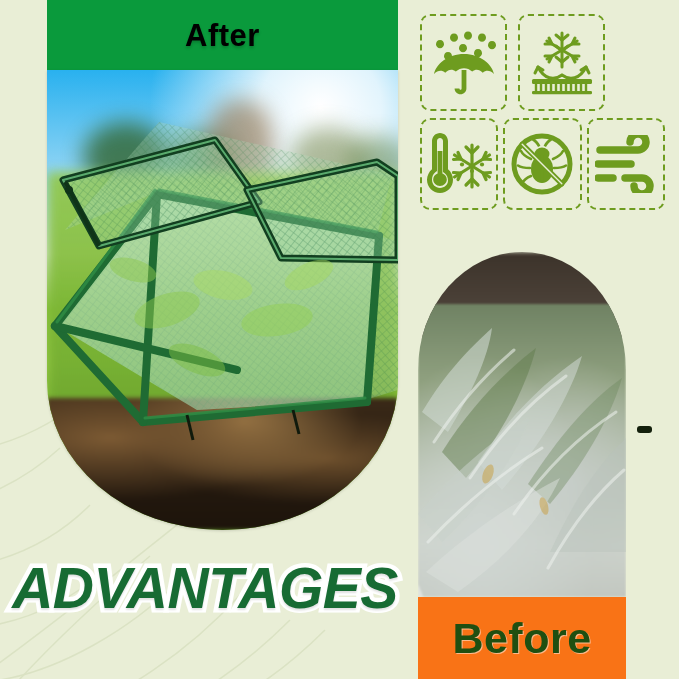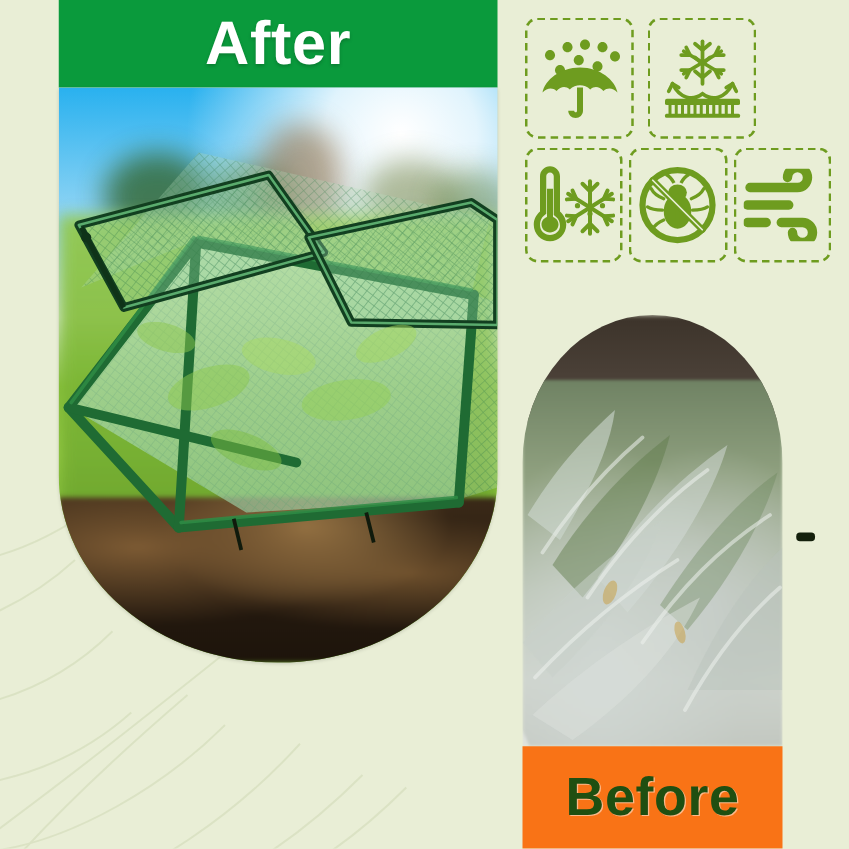--- a/index.html
+++ b/index.html
@@ -28,22 +28,22 @@
     position:absolute;left:47px;top:0;
     width:351px;height:530px;
   }
   .after-header{
     position:absolute;left:0;top:0;
     width:351px;height:70px;
     background:#0a9a3c;
     display:flex;align-items:center;justify-content:center;
   }
   .after-header .lbl{
-    color:#ffffff;
-    font-size:49px;font-weight:bold;
+    color:#000000;
+    font-size:31px;font-weight:bold;
     letter-spacing:.5px;
     text-shadow:0 2px 3px rgba(0,0,0,.20);
     line-height:1;
   }
   .after-photo{
     position:absolute;left:0;top:70px;
     width:351px;height:460px;
     border-bottom-left-radius:175px 150px;
     border-bottom-right-radius:175px 150px;
     overflow:hidden;
@@ -262,20 +262,23 @@
         </g>
 
         <g stroke="#101a0c" stroke-width="3" fill="none">
           <path d="M140 345 L146 370"></path>
           <path d="M246 340 L252 364"></path>
         </g>
       </svg>
     </div>
   </div>
 
+  <div class="advantages">
+    <span class="lbl">ADVANTAGES</span>
+  </div>
 
   <div class="icon-grid">
 
     <div class="icon-row r1">
 
       <div class="icon-cell">
         <svg width="64" height="66" viewBox="0 0 64 66" aria-hidden="true">
           <g fill="#6e9c1f">
             <path d="M8 10 c2.6 0 4 2.2 4 4.2 0 2.3-1.8 4-4 4 s-4-1.7-4-4 C4 12.2 5.4 10 8 10 z"></path>
             <path d="M22 3.5 c2.6 0 4 2.2 4 4.2 0 2.3-1.8 4-4 4 s-4-1.7-4-4 C18 5.7 19.4 3.5 22 3.5 z"></path>

